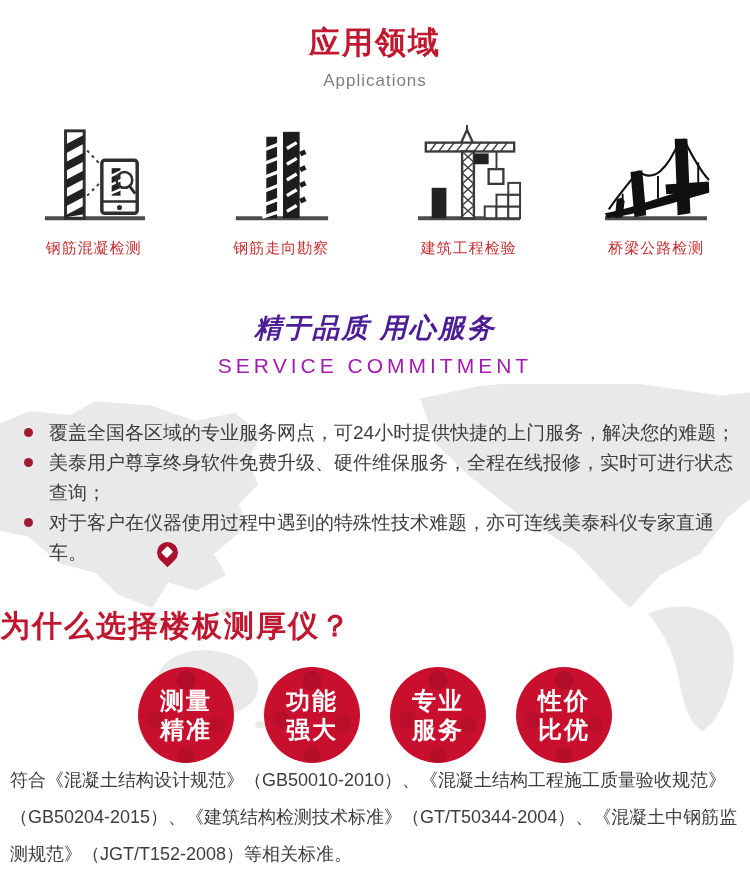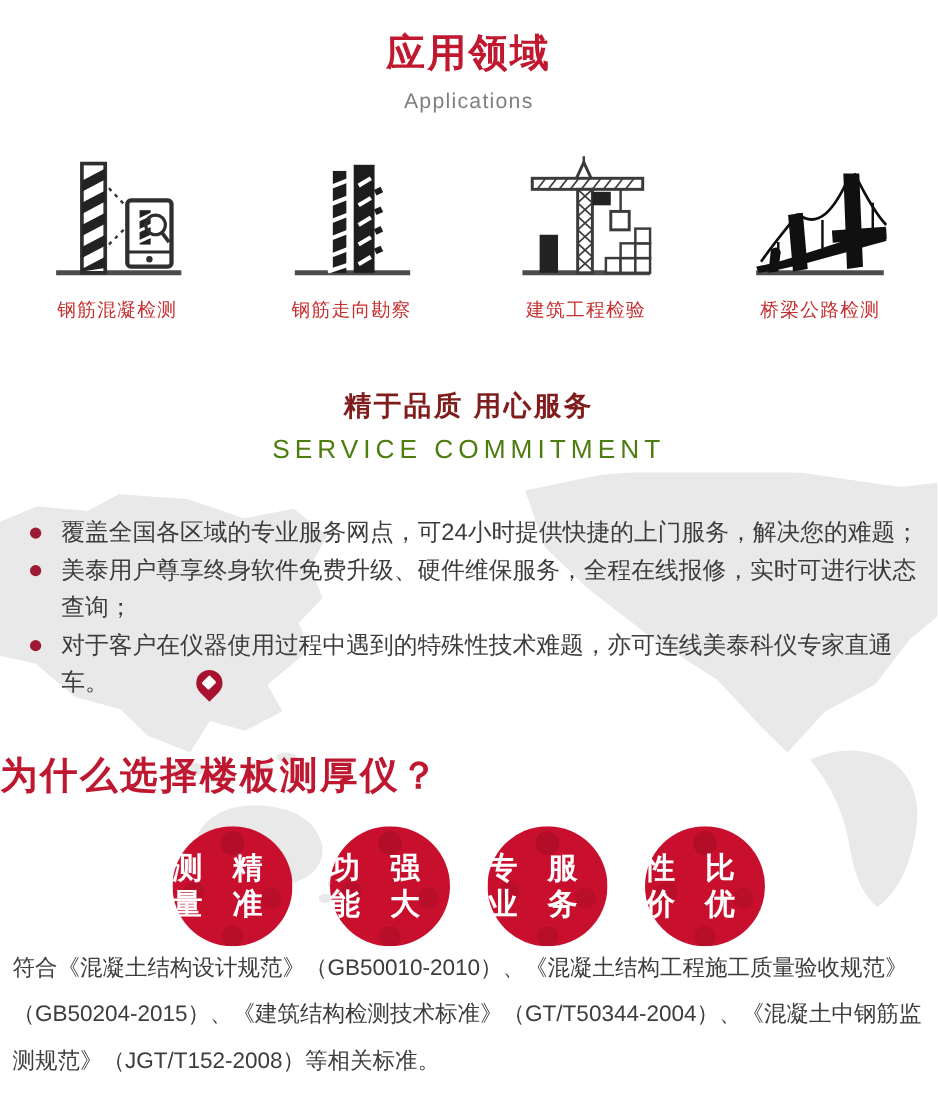--- a/index.html
+++ b/index.html
@@ -11,22 +11,22 @@
   .sec-title { font-size:31px; font-weight:bold; color:#c0182f; letter-spacing:2px; }
   .sec-sub   { font-size:17px; color:#7f7f7f; margin-top:7px; letter-spacing:1px; }
 
   .icons-row { display:flex; margin-top:32px; }
   .app-item  { flex:1; display:flex; flex-direction:column; align-items:center; }
   .app-icon  { width:120px; height:108px; }
   .app-label { margin-top:8px; font-size:15px; color:#c62f2f; letter-spacing:1px; }
 
   
   .service-head { margin-top:52px; text-align:center; }
-  .service-title { font-size:22px; font-weight:bold; color:#7f1d1d; letter-spacing:2px; }
-  .service-sub { font-size:21px; color:#4d7c0f; margin-top:8px; letter-spacing:4px; }
+  .service-title { font-size:27px; font-weight:bold; color:#4c1d95; letter-spacing:2px;font-style:italic; }
+  .service-sub { font-size:21px; color:#a21caf; margin-top:8px; letter-spacing:4px; }
 
   
   .map-section { position:relative; height:362px; margin-top:6px; }
   .world-map { position:absolute; top:0; left:0; width:100%; height:100%; }
   .map-pin { position:absolute; left:157px; top:158px; width:21px; height:21px;
     background:#a9122e; border-radius:50% 50% 50% 0; transform:rotate(-45deg); z-index:2; }
   .map-pin::after { content:""; position:absolute; left:6px; top:6px; width:9px; height:8px;
     background:#ffffff; border-radius:1px; }
 
   .bullets { position:relative; z-index:1; list-style:none; padding:34px 14px 0 24px; }
@@ -41,21 +41,21 @@
   .circles { position:relative; z-index:1; display:flex; justify-content:center;
     gap:30px; margin-top:20px; }
   .feature-circle { width:96px; height:96px; border-radius:50%;
     background:
       radial-gradient(circle at 50% 14%, rgba(120,8,26,.28) 9px, rgba(120,8,26,0) 10px),
       radial-gradient(circle at 18% 55%, rgba(120,8,26,.18) 8px, rgba(120,8,26,0) 9px),
       radial-gradient(circle at 82% 60%, rgba(120,8,26,.18) 8px, rgba(120,8,26,0) 9px),
       radial-gradient(circle at 50% 92%, rgba(120,8,26,.22) 8px, rgba(120,8,26,0) 9px),
       #c8102e;
     color:#ffffff; font-weight:bold; font-size:24px; line-height:29px;
-    display:flex; flex-direction:row; align-items:center; justify-content:center;
+    display:flex; flex-direction:column; align-items:center; justify-content:center;
     letter-spacing:2px; }
 
   
   .standards { padding:16px 12px 0 10px; }
   .standards p { font-size:18px; color:#3d3d3d; line-height:37px; }
 </style>
 </head>
 <body>
 
 <section class="apps">

